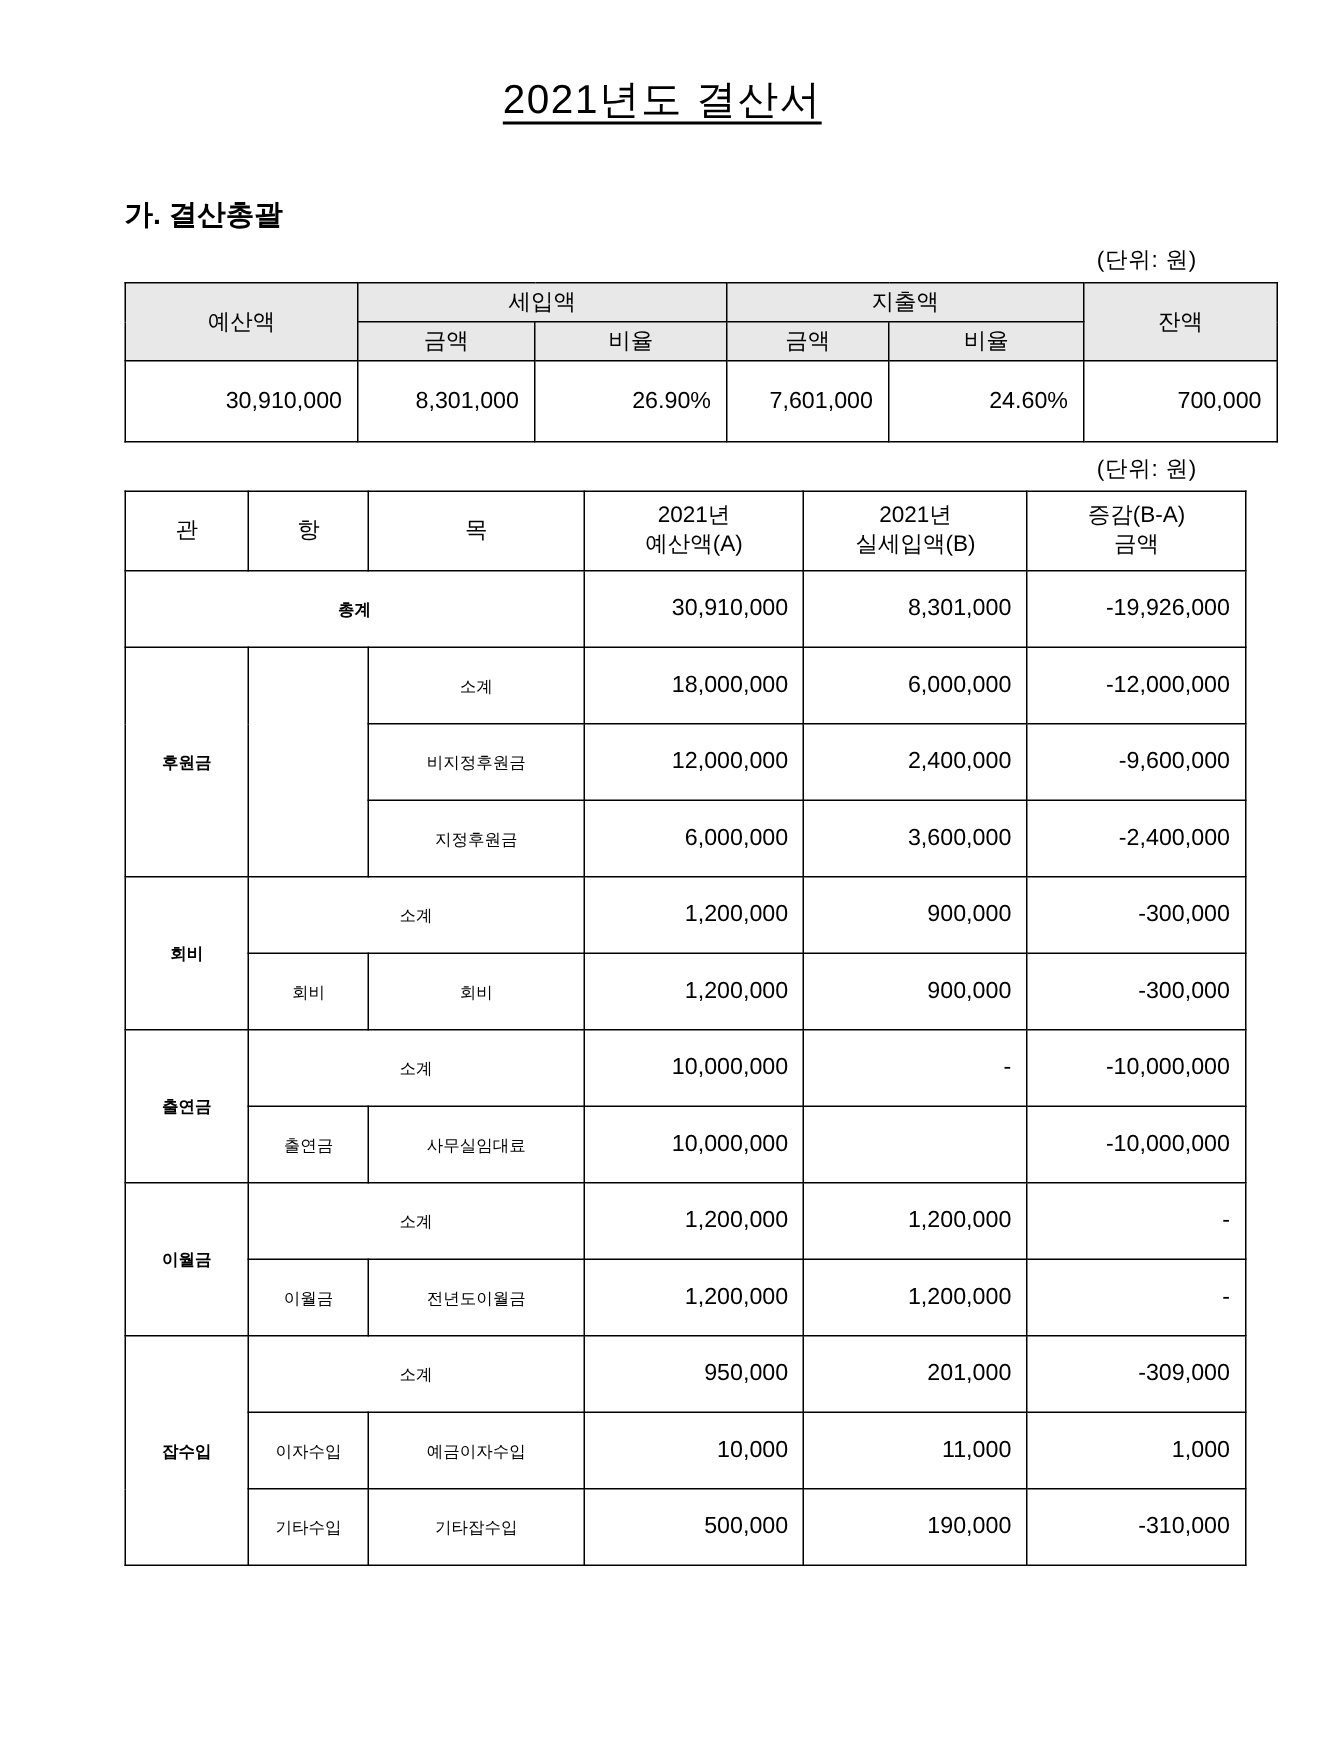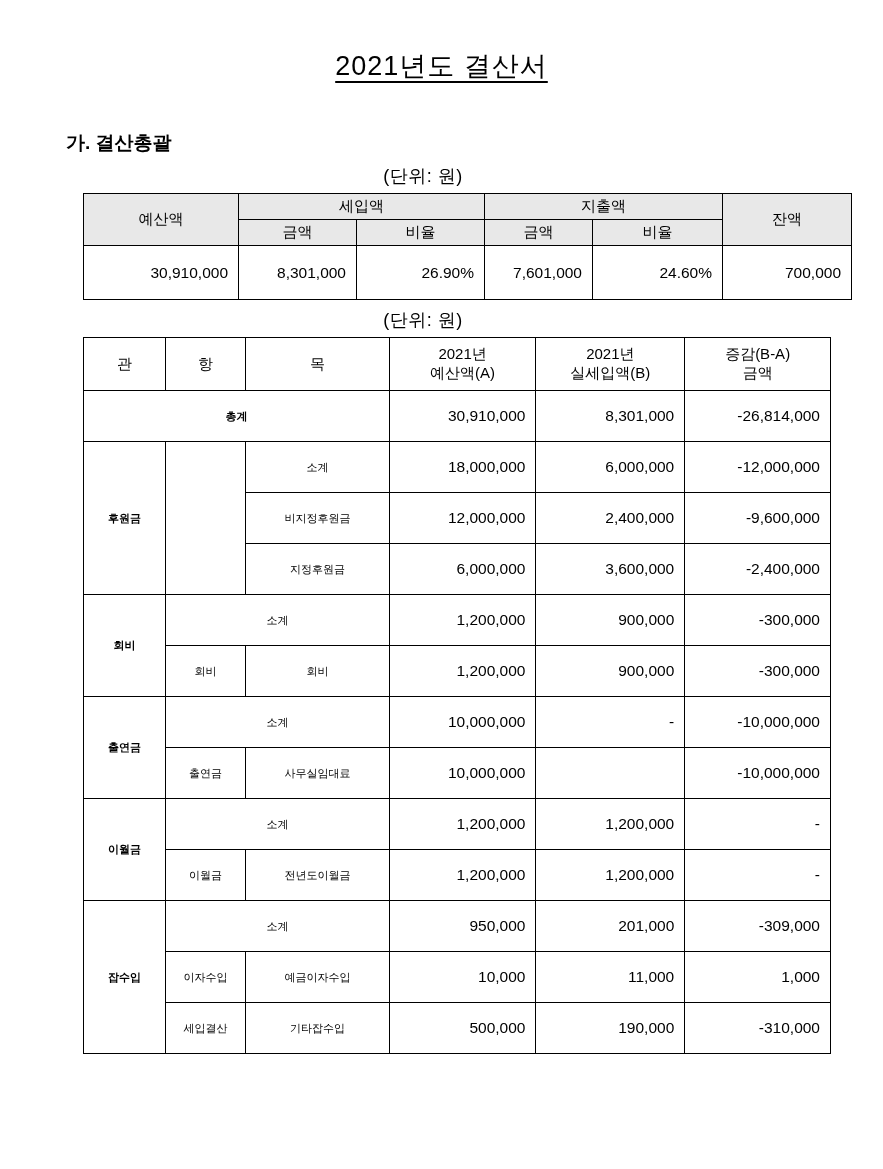--- a/index.html
+++ b/index.html
@@ -31,25 +31,25 @@
     padding-top: 48px;
     text-decoration: underline;
     text-underline-offset: 6px;
   }
   .section-heading {
     font-size: 19px;
     font-weight: bold;
     margin: 0;
     padding: 0;
   }
-  .sec-a-heading { margin-top: 46px; margin-left: 18px; }
+  .sec-a-heading { margin-top: 46px; margin-left: 35px; }
   .sec-b-heading { margin-top: 26px; margin-left: 35px; }
   .unit-line {
-    text-align: center;
-    font-size: 18px;
+    text-align: right;
+    font-size: 15px;
     margin: 8px 37px 5px 0;
     letter-spacing: 0.5px;
   }
   table {
     border-collapse: collapse;
     margin: 0 auto;
     table-layout: fixed;
     padding-left: 17px;
   }
   table td, table th {
@@ -177,21 +177,21 @@
           <span>증감(B-A)</span><br>
           <span>금액</span>
         </th>
       </tr>
     </thead>
     <tbody id="detail-body">
       <tr>
         <td class="lbl" colspan="3">총계</td>
         <td class="num">30,910,000</td>
         <td class="num">8,301,000</td>
-        <td class="num">-26,814,000</td>
+        <td class="num">-19,926,000</td>
       </tr>
     <tr>
           <td class="lbl" rowspan="3">후원금</td>
           <td rowspan="3"></td>
           <td class="lbl-plain">소계</td>
           <td class="num">18,000,000</td>
           <td class="num">6,000,000</td>
           <td class="num">-12,000,000</td>
         </tr>
         <tr>
@@ -256,21 +256,21 @@
           <td class="num">-309,000</td>
         </tr>
         <tr>
           <td class="lbl-plain">이자수입</td>
           <td class="lbl-plain">예금이자수입</td>
           <td class="num">10,000</td>
           <td class="num">11,000</td>
           <td class="num">1,000</td>
         </tr>
         <tr>
-          <td class="lbl-plain">세입결산</td>
+          <td class="lbl-plain">기타수입</td>
           <td class="lbl-plain">기타잡수입</td>
           <td class="num">500,000</td>
           <td class="num">190,000</td>
           <td class="num">-310,000</td>
         </tr>
       </tbody>
   </table>
 
 </div>
 

